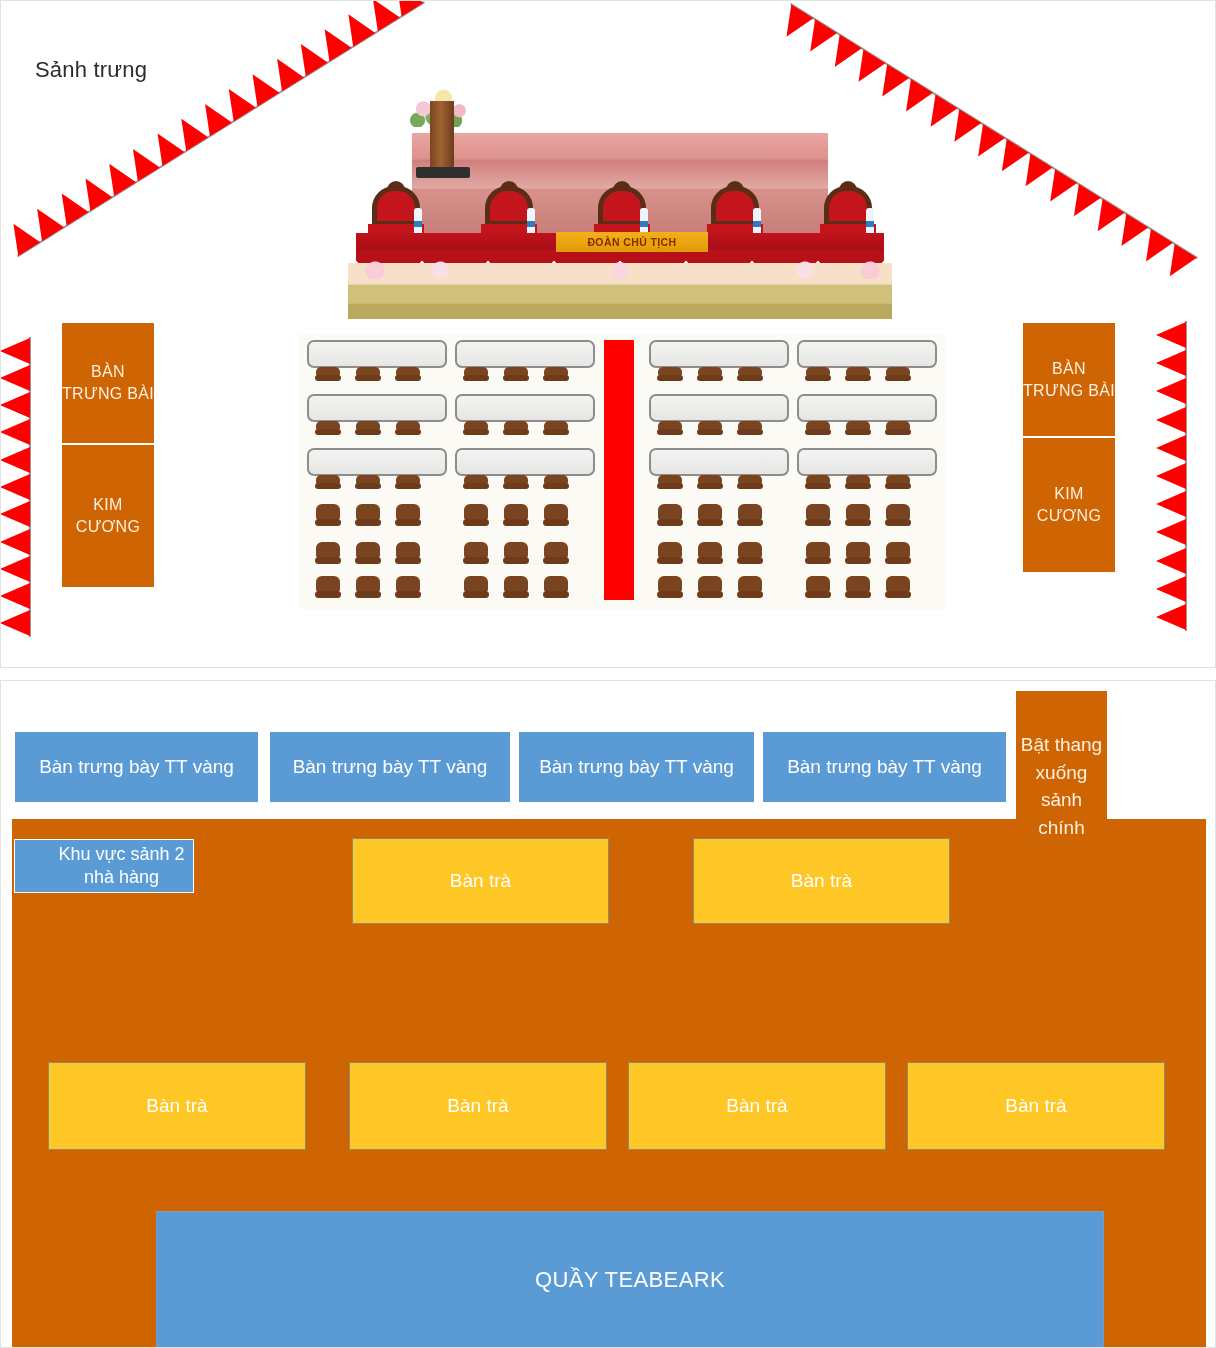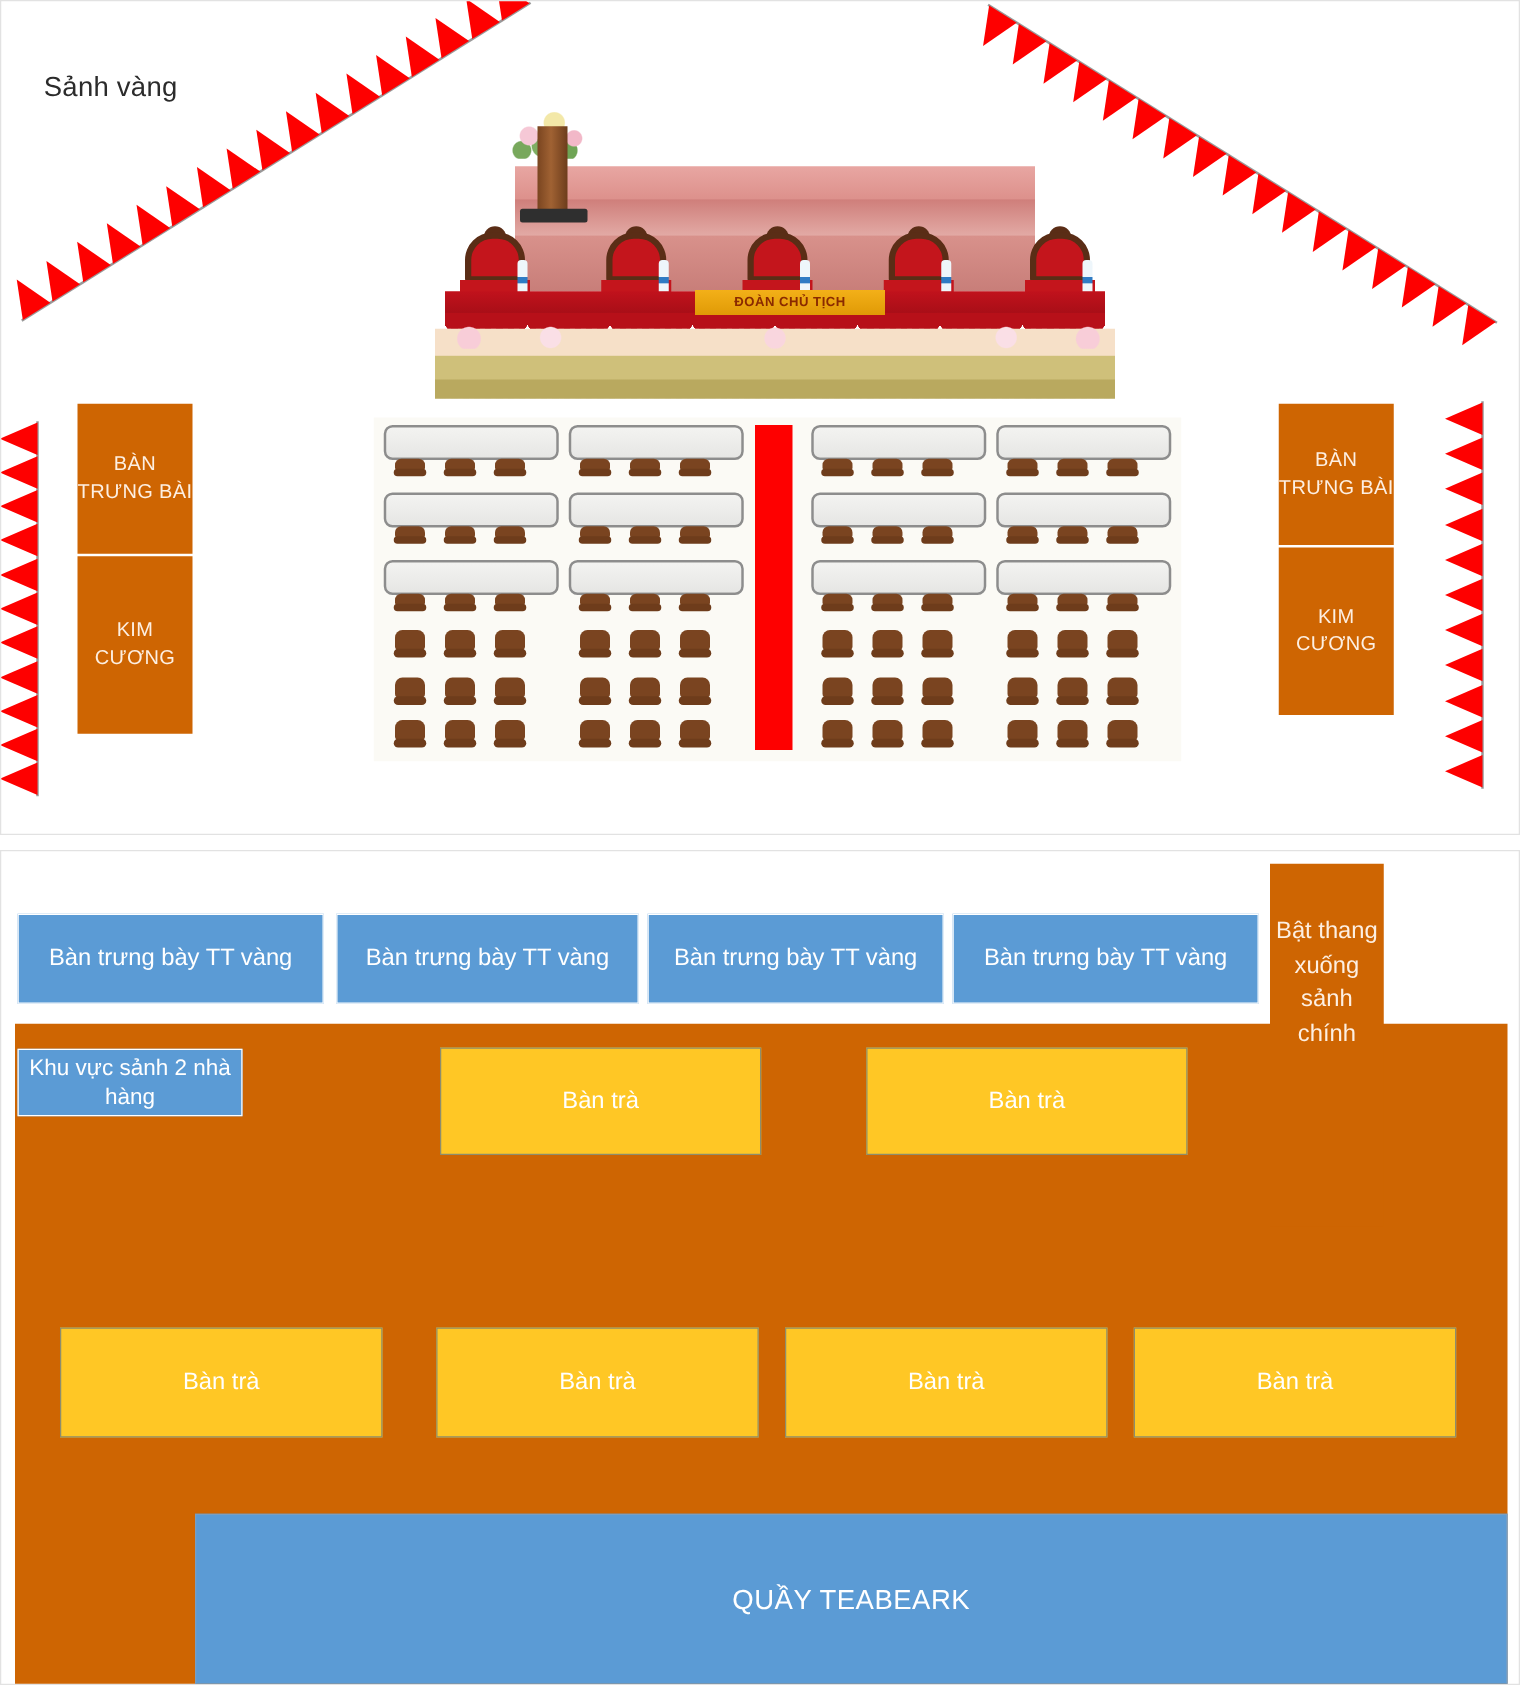--- a/index.html
+++ b/index.html
@@ -233,35 +233,35 @@
   #stair-box{
     position:absolute;left:1015px;top:10px;width:91px;height:290px;
     background:#CE6502;color:#FDEFE2;font-size:19px;line-height:1.45;
     display:flex;align-items:flex-start;justify-content:center;
     text-align:center;padding-top:40px;box-sizing:border-box;
   }
   #hall2-box{
     position:absolute;left:13px;top:158px;width:180px;height:54px;
     background:#5B9BD5;border:1px solid #ffffff;box-sizing:border-box;
     color:#ffffff;font-size:18px;line-height:1.3;
-    display:flex;align-items:center;justify-content:center;text-align:center;
+    display:flex;align-items:center;justify-content:center;text-align:center;padding-left:35px;
   }
   #teabreak{
-    position:absolute;left:155px;top:530px;width:1050px;height:138px;
+    position:absolute;left:155px;top:530px;width:948px;height:138px;
     background:#5B9BD5;border:1px solid #7a9ec0;box-sizing:border-box;
     color:#ffffff;font-size:22px;letter-spacing:.4px;
     display:flex;align-items:center;justify-content:center;
   }
 </style>
 </head>
 <body>
 
 <div id="panel-hall">
 
-  <div id="hall-label">Sảnh vàng</div>
+  <div id="hall-label">Sảnh trưng</div>
 
   <div class="bunting" id="bunting-left-diag" style="left: 424px; top: 2px; width: 480px; height: 34px; transform: rotate(148deg);">
       <div class="rope" style="width: 480px;"></div>
       <div class="flag" style="left: 1.11765px;"></div>
       <div class="flag" style="left: 29.3529px;"></div>
       <div class="flag" style="left: 57.5882px;"></div>
       <div class="flag" style="left: 85.8235px;"></div>
       <div class="flag" style="left: 114.059px;"></div>
       <div class="flag" style="left: 142.294px;"></div>
       <div class="flag" style="left: 170.529px;"></div>

